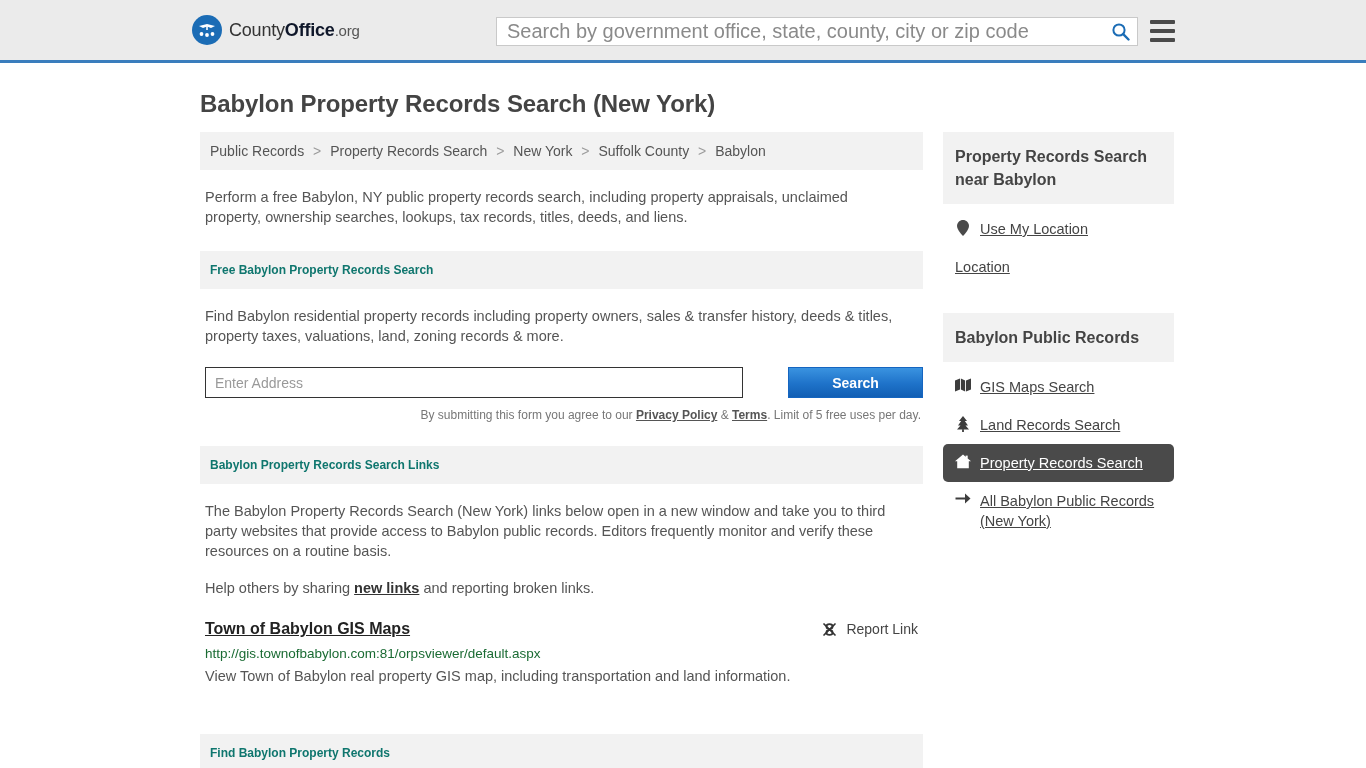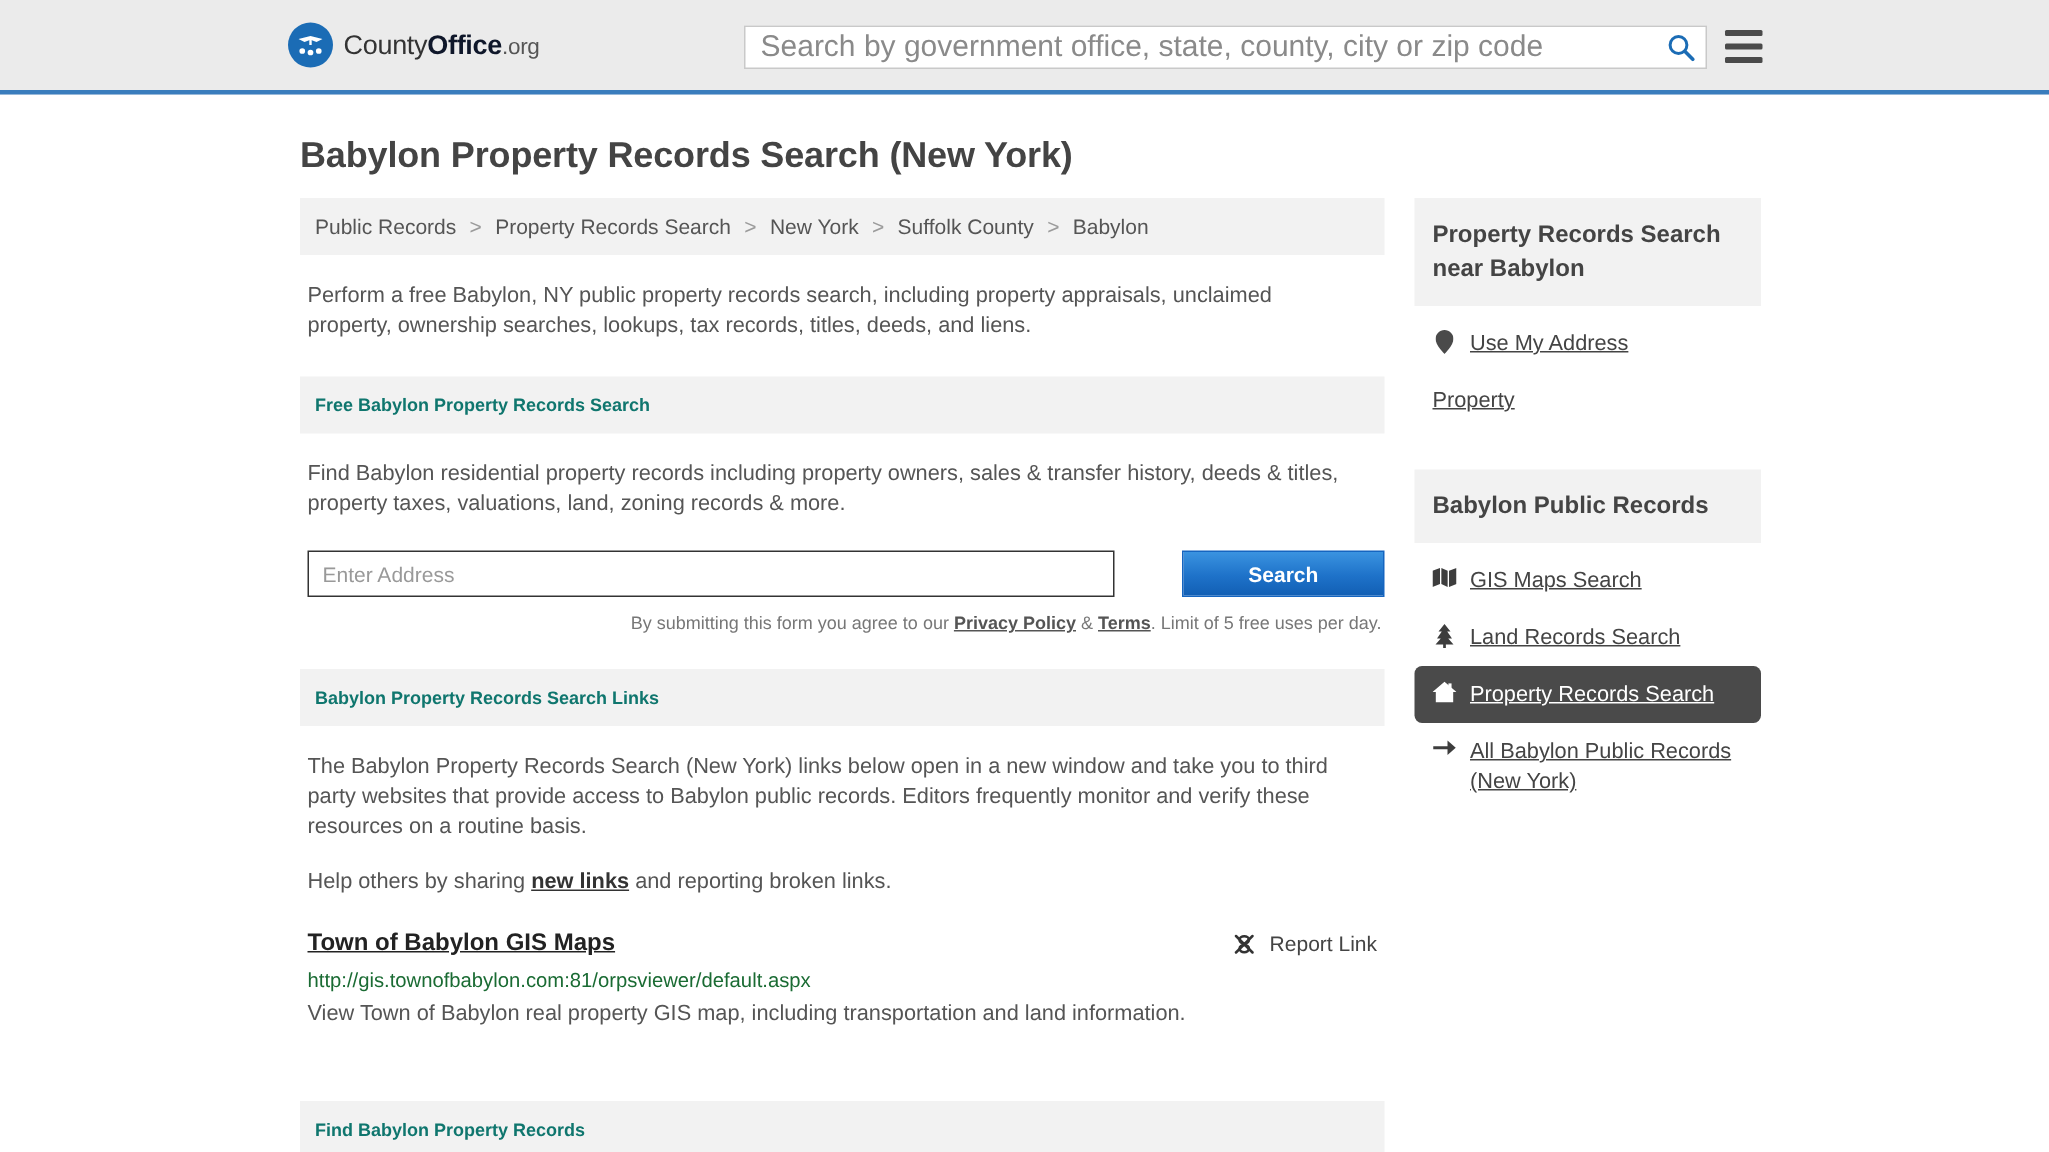--- a/index.html
+++ b/index.html
@@ -368,24 +368,24 @@
 
       <div class="side-head">Property Records Search near Babylon</div>
 
       <div class="side-list">
         <div class="side-item">
           <span class="ic">
             <svg width="12" height="16" viewBox="0 0 12 16">
               <path d="M6 0 C2.7 0 0 2.7 0 6 C0 10 6 16 6 16 C6 16 12 10 12 6 C12 2.7 9.3 0 6 0 Z" fill="#4a4a4a"></path>
             </svg>
           </span>
-          <span class="lbl">Use My Address</span>
+          <span class="lbl">Use My Location</span>
         </div>
         <div class="side-item plain">
-          <span class="lbl">Property</span>
+          <span class="lbl">Location</span>
         </div>
       </div>
 
       <div class="side-head second">Babylon Public Records</div>
 
       <div class="side-list">
 
         <div class="side-item">
           <span class="ic">
             <svg width="16" height="14" viewBox="0 0 16 14">

